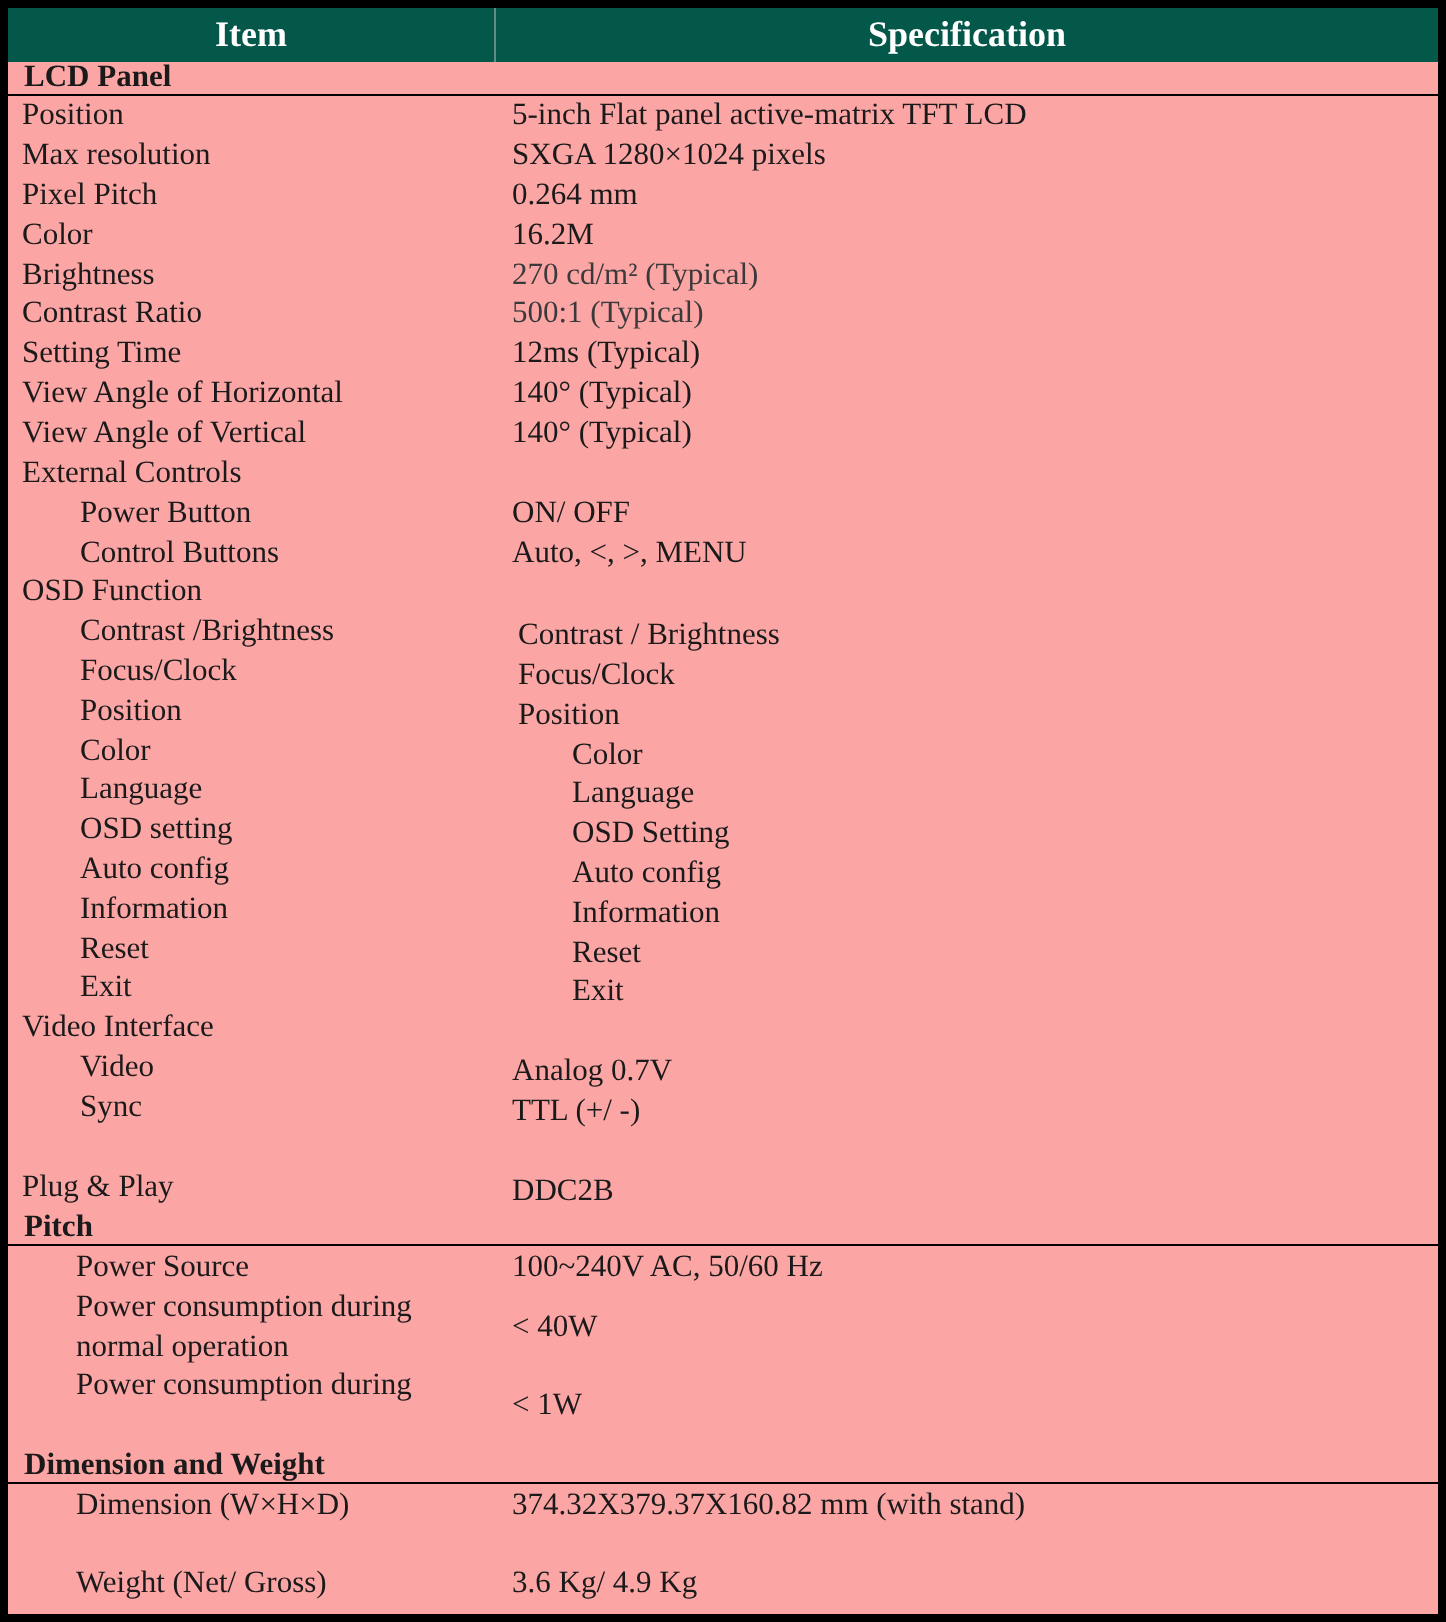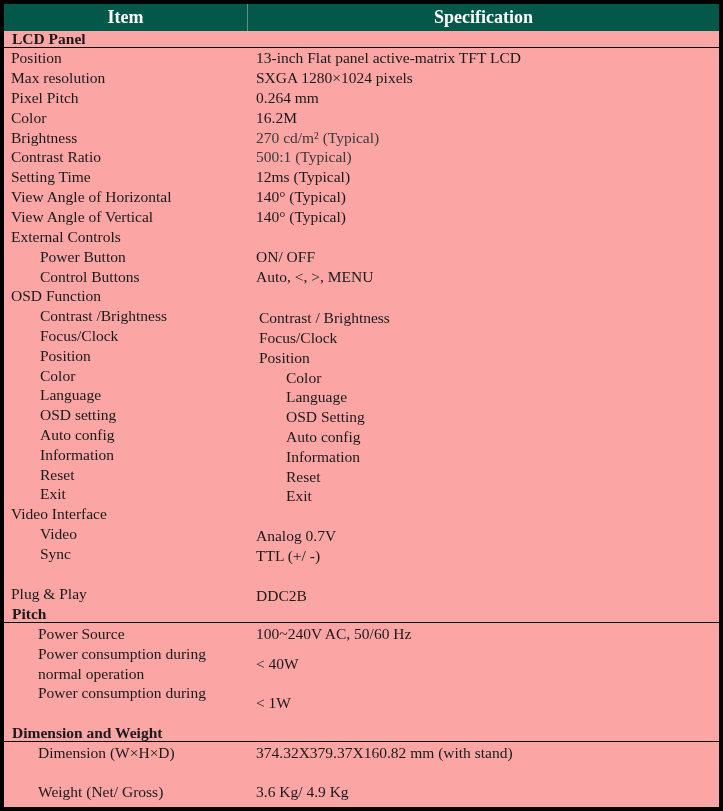--- a/index.html
+++ b/index.html
@@ -34,21 +34,21 @@
     <div class="h-spec">Specification</div>
   </div>
 
   <div class="row sec" style="top:25px">
     <span class="c1">LCD Panel</span>
   </div>
   <div class="rule" style="top:43px"></div>
 
   <div class="row" style="top:44px">
     <span class="c1">Position</span>
-    <span class="c2">13-inch Flat panel active-matrix TFT LCD</span>
+    <span class="c2">5-inch Flat panel active-matrix TFT LCD</span>
   </div>
   <div class="row" style="top:64px">
     <span class="c1">Max resolution</span>
     <span class="c2">SXGA 1280×1024 pixels</span>
   </div>
   <div class="row" style="top:84px">
     <span class="c1">Pixel Pitch</span>
     <span class="c2">0.264 mm</span>
   </div>
   <div class="row" style="top:104px">

